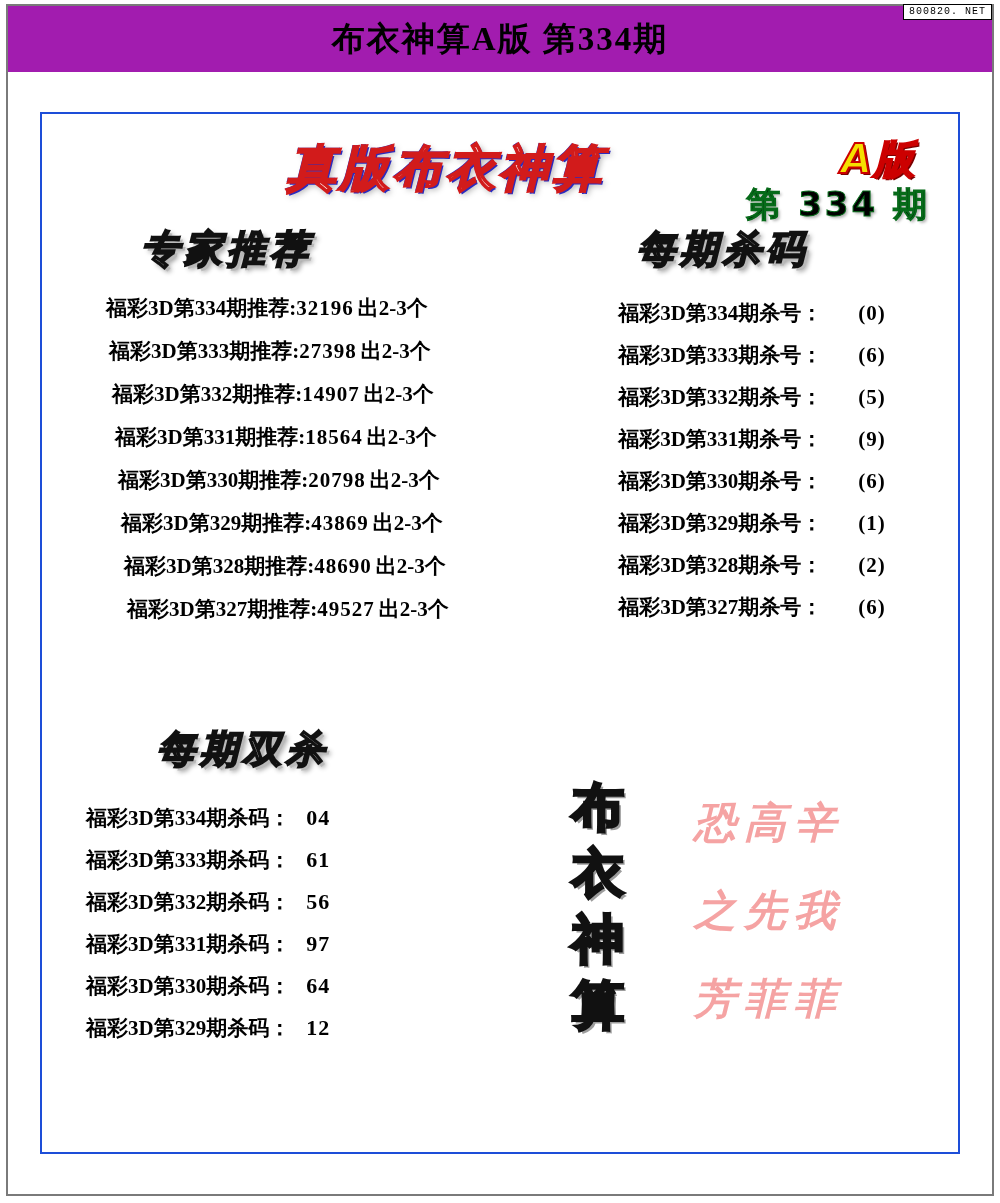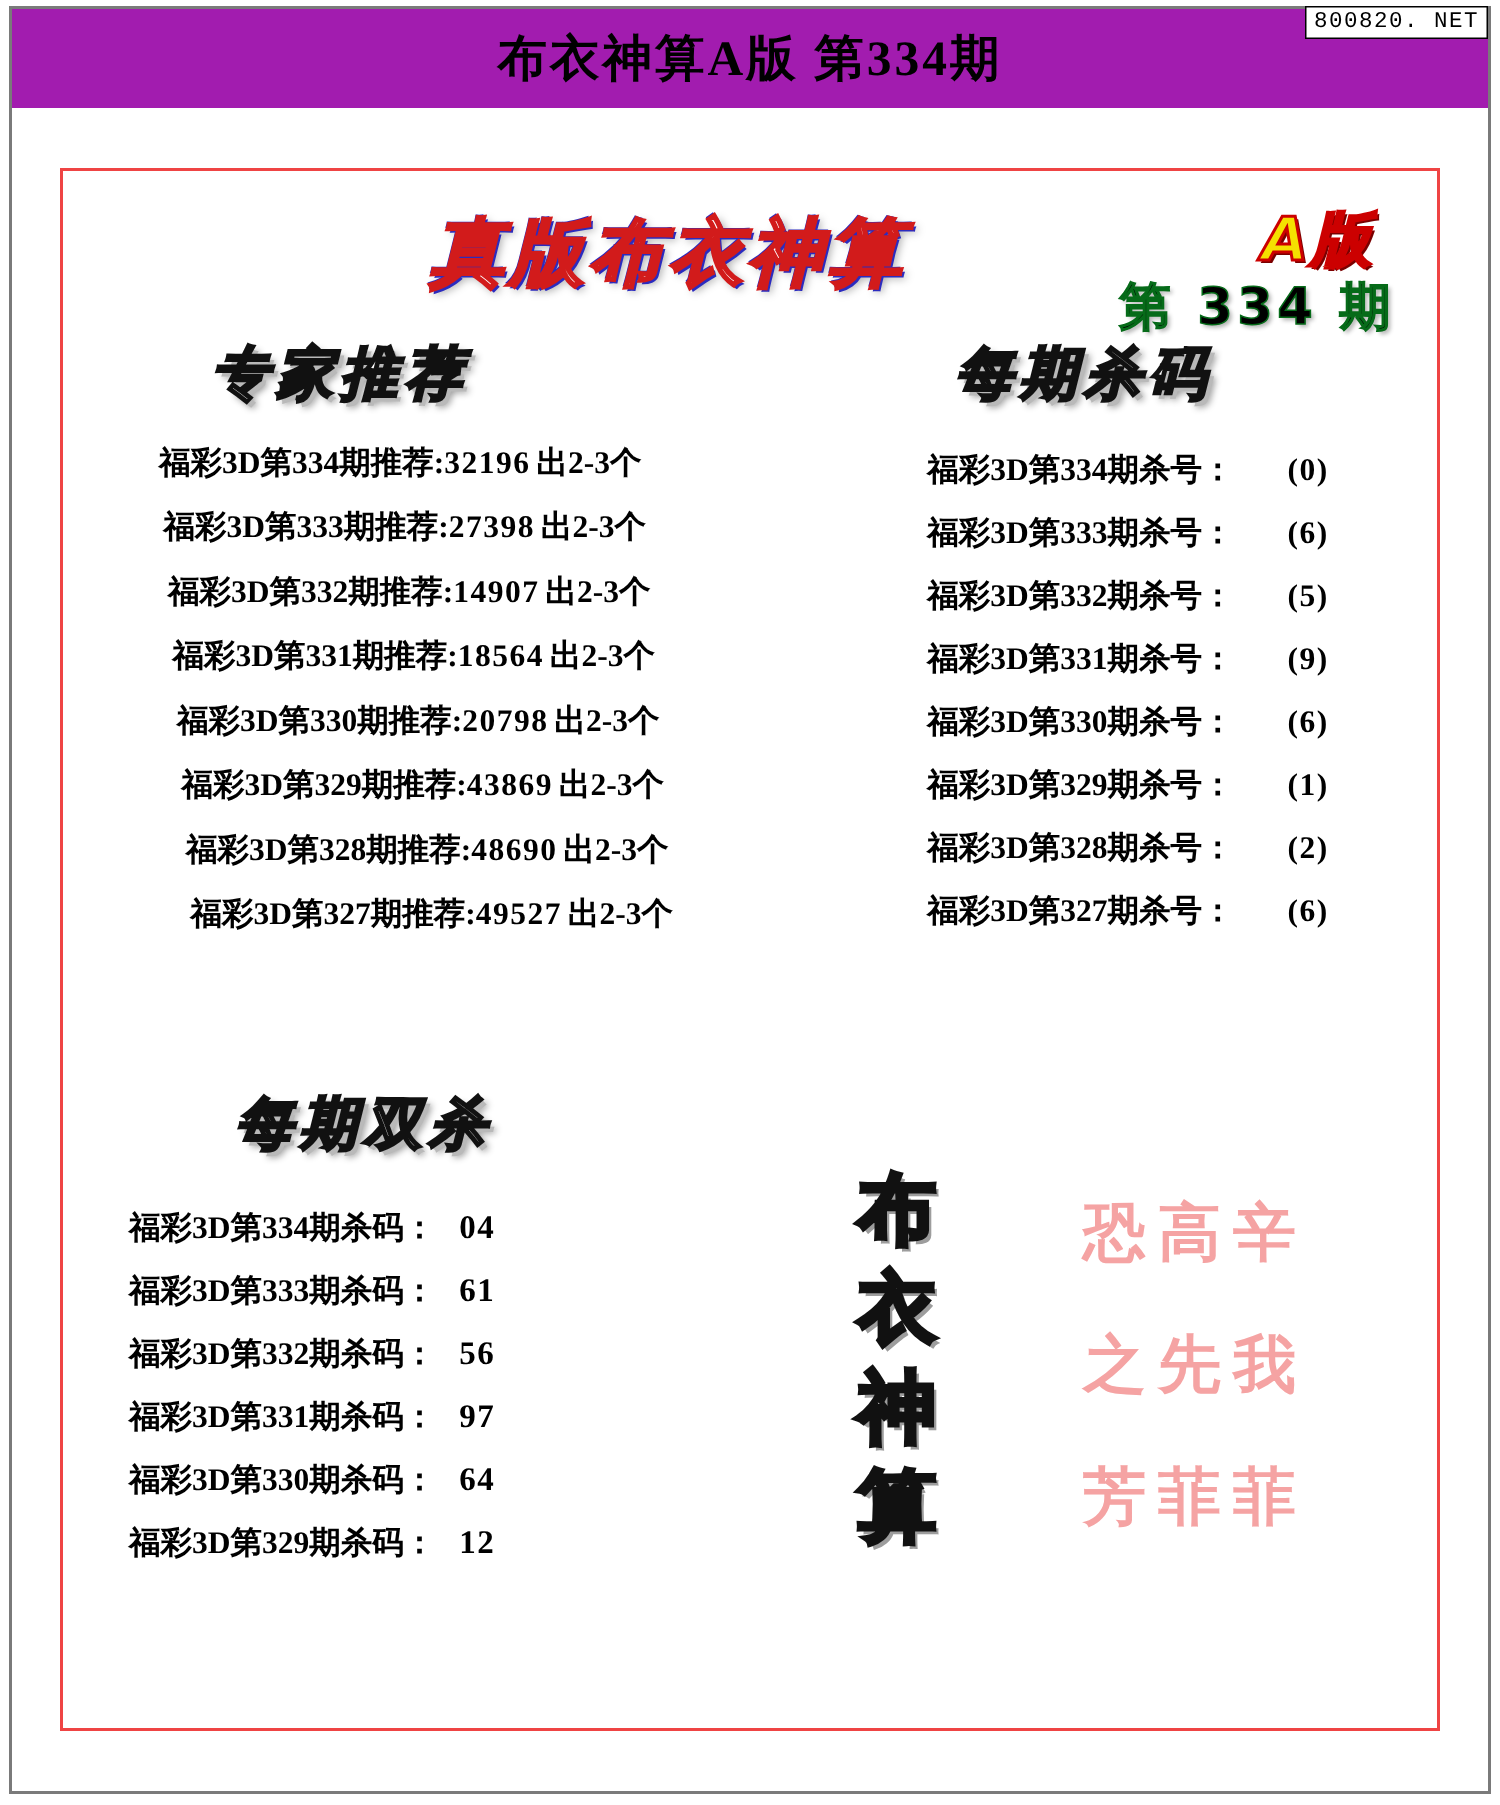--- a/index.html
+++ b/index.html
@@ -28,21 +28,21 @@
   }
 
   
   .watermark {
     position: absolute;
     right: 8px;
     top: 4px;
     background: #ffffff;
     border: 1px solid #000000;
     font-family: "Liberation Mono", monospace;
-    font-size: 15px;
+    font-size: 10px;
     letter-spacing: 1px;
     color: #000000;
     padding: 1px 5px 2px 5px;
     z-index: 20;
   }
 
   
   .top-title {
     position: absolute;
     left: 0;
@@ -62,21 +62,21 @@
     letter-spacing: 2px;
   }
 
   
   .card {
     position: absolute;
     left: 32px;
     top: 106px;
     width: 920px;
     height: 1042px;
-    border: 2px solid #ef4444;
+    border: 2px solid #1d4ed8;
     background: #ffffff;
     box-sizing: border-box;
   }
 
   
   .logo-main {
     position: absolute;
     left: 245px;
     top: 22px;
     font-family: "DejaVu Sans", sans-serif;
@@ -192,24 +192,25 @@
     font-size: 52px;
     line-height: 66px;
     color: #ffffff;
     -webkit-text-stroke: 3px #111111;
     text-shadow: 3px 3px 0 #9d9d9d;
   }
 
   
   .poem {
     position: absolute;
-    left: 640px;
+    left: 612px;
     top: 665px;
     width: 230px;
     text-align: center;
+    font-style: italic;
   }
   .poem .line {
     font-family: "Liberation Serif", serif;
     font-weight: bold;
     font-size: 42px;
     line-height: 88px;
     letter-spacing: 8px;
     color: #f5a3a3;
     text-shadow: 1px 1px 0 #ffffff;
     white-space: nowrap;

